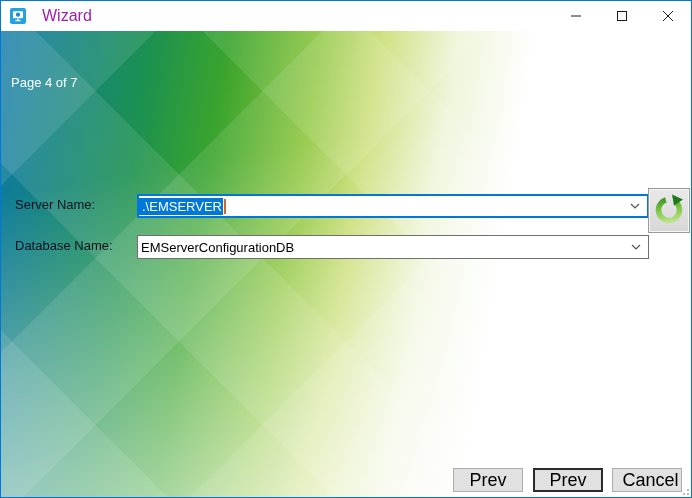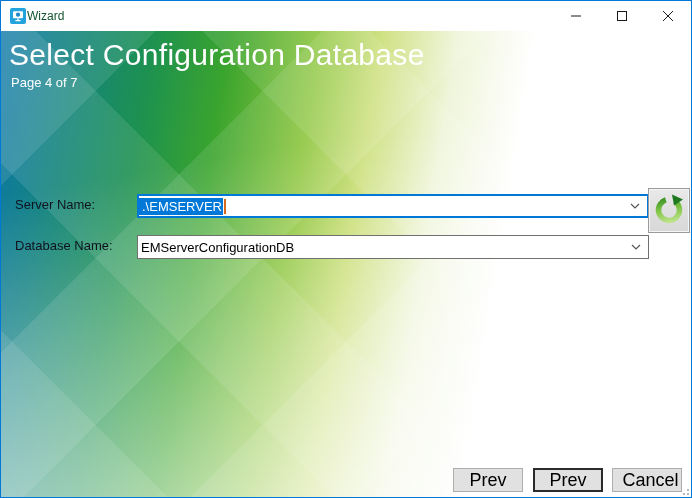--- a/index.html
+++ b/index.html
@@ -19,23 +19,23 @@
   .titlebar {
     position: absolute;
     top: 0; left: 0; right: 0;
     height: 30px;
     background: #ffffff;
     display: flex;
     align-items: center;
   }
   .app-icon { margin-left: 9px; width: 16px; height: 16px; flex: 0 0 auto; }
   .title-text {
-    margin-left: 1px;
-    font-size: 12px;
-    color: #14532d;
+    margin-left: 16px;
+    font-size: 16px;
+    color: #a21caf;
     white-space: nowrap;
   }
   .caption-buttons {
     position: absolute;
     right: 0; top: 0;
     display: flex;
     height: 30px;
   }
   .cap-btn {
     width: 46px; height: 30px;
@@ -195,21 +195,20 @@
               <line x1="0" y1="0" x2="10" y2="10" stroke="#1a1a1a" stroke-width="1"></line>
               <line x1="10" y1="0" x2="0" y2="10" stroke="#1a1a1a" stroke-width="1"></line>
             </svg>
         </span>
       </div>
     </div>
   </div>
 
   <div class="content">
 
-    <h1 class="page-heading">Select Configuration Database</h1>
     <div class="page-indicator">Page 4 of 7</div>
 
     <div class="field-label label-server">Server Name:</div>
     <div class="combobox combo-server">
       <span class="combo-value selected">.\EMSERVER</span>
         <span class="caret"></span>
       <span class="combo-chevron">
         <svg width="10" height="6" viewBox="0 0 10 6">
             <polyline points="1,1 5,5 9,1" fill="none" stroke="#555555" stroke-width="1.2"></polyline>
           </svg>

